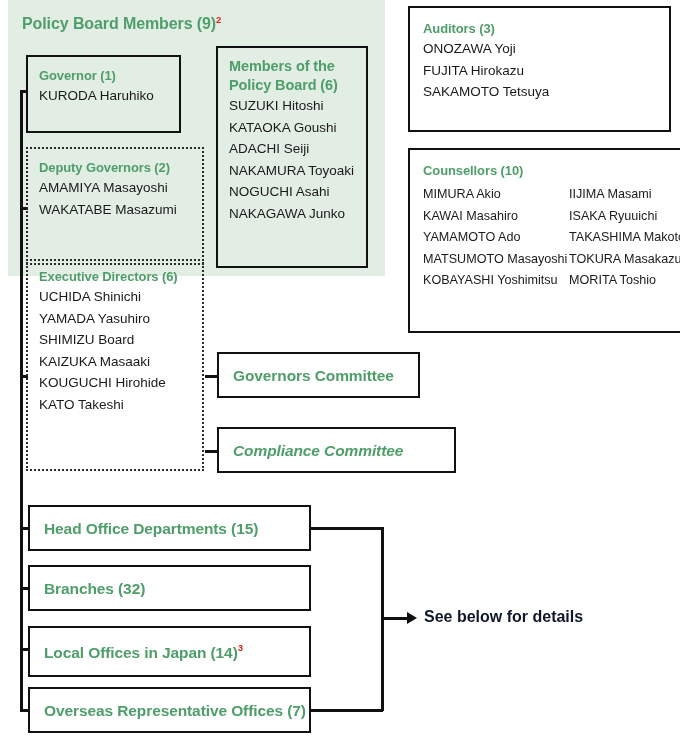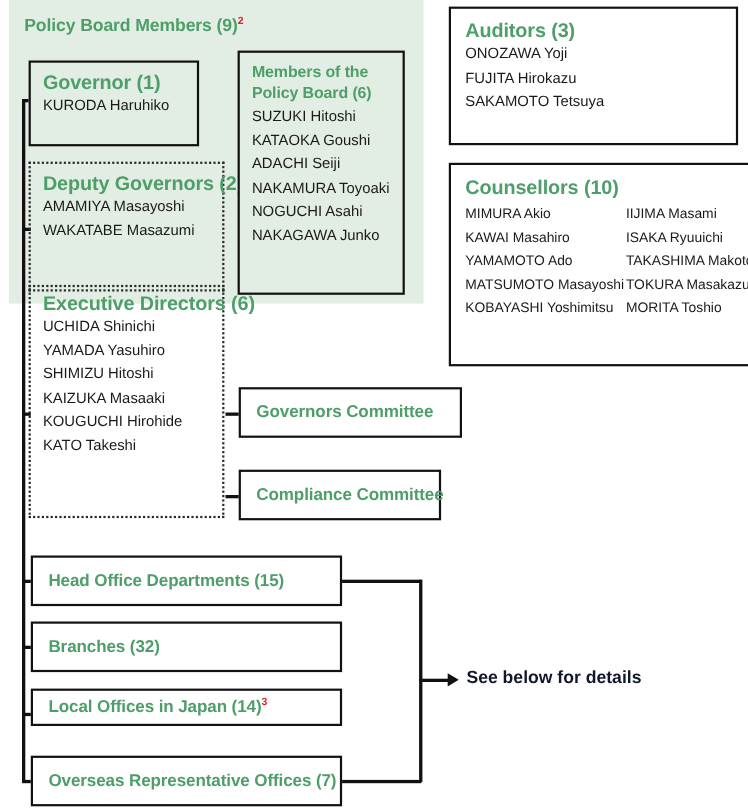--- a/index.html
+++ b/index.html
@@ -8,21 +8,21 @@
     background: #ffffff;
     font-family: "Liberation Sans", sans-serif;
     overflow: hidden;
   }
   #root { position: relative; width: 680px; height: 738px; }
 
   
   .hdr {
     color: #4e9e6a;
     font-weight: bold;
-    font-size: 18px;
+    font-size: 13px;
     line-height: 19px;
     letter-spacing: -0.1px;
     white-space: nowrap;
   }
   .hdr.small { font-size: 14.5px; }
   .name {
     color: #1a1a1a;
     font-size: 13.5px;
     line-height: 21.5px;
     white-space: nowrap;
@@ -154,21 +154,21 @@
       <div class="name">NOGUCHI Asahi</div>
       <div class="name">NAKAGAWA Junko</div>
     </div>
   </div>
 
   <div class="box dotted" style="left:26px; top:259px; width:178px; height:212px;">
     <div class="pad" style="padding-top:6px;">
       <div class="hdr">Executive Directors (6)</div>
       <div class="name">UCHIDA Shinichi</div>
       <div class="name">YAMADA Yasuhiro</div>
-      <div class="name">SHIMIZU Hitoshi</div>
+      <div class="name">SHIMIZU Board</div>
       <div class="name">KAIZUKA Masaaki</div>
       <div class="name">KOUGUCHI Hirohide</div>
       <div class="name">KATO Takeshi</div>
     </div>
   </div>
 
   <div class="box" style="left:408px; top:6px; width:263px; height:126px;">
     <div class="pad-b">
       <div class="hdr">Auditors (3)</div>
       <div class="name">ONOZAWA Yoji</div>
@@ -199,37 +199,37 @@
     </div>
   </div>
 
   <div class="line hline" style="left:205px; top:375px; width:13px;"></div>
   <div class="line hline" style="left:205px; top:450px; width:13px;"></div>
 
   <div class="box" style="left:217px; top:352px; width:203px; height:46px;">
     <div class="hdr boxlabel">Governors Committee</div>
   </div>
 
-  <div class="box" style="left:217px; top:427px; width:184px; height:46px;">
+  <div class="box" style="left:217px; top:427px; width:239px; height:46px;font-style:italic;">
     <div class="hdr boxlabel">Compliance Committee</div>
   </div>
 
   <div class="box" style="left:28px; top:505px; width:283px; height:46px;">
     <div class="hdr boxlabel">
       <span>Head Office Departments (15)</span>
     </div>
   </div>
 
   <div class="box" style="left:28px; top:565px; width:283px; height:46px;">
     <div class="hdr boxlabel">
       <span>Branches (32)</span>
     </div>
   </div>
 
-  <div class="box" style="left:28px; top:626px; width:283px; height:34px;">
+  <div class="box" style="left:28px; top:626px; width:283px; height:51px;">
     <div class="hdr boxlabel">
       <span>Local Offices in Japan (14)</span><sup class="red">3</sup>
     </div>
   </div>
 
   <div class="box" style="left:28px; top:687px; width:283px; height:46px;">
     <div class="hdr boxlabel">
       <span>Overseas Representative Offices (7)</span>
     </div>
   </div>

